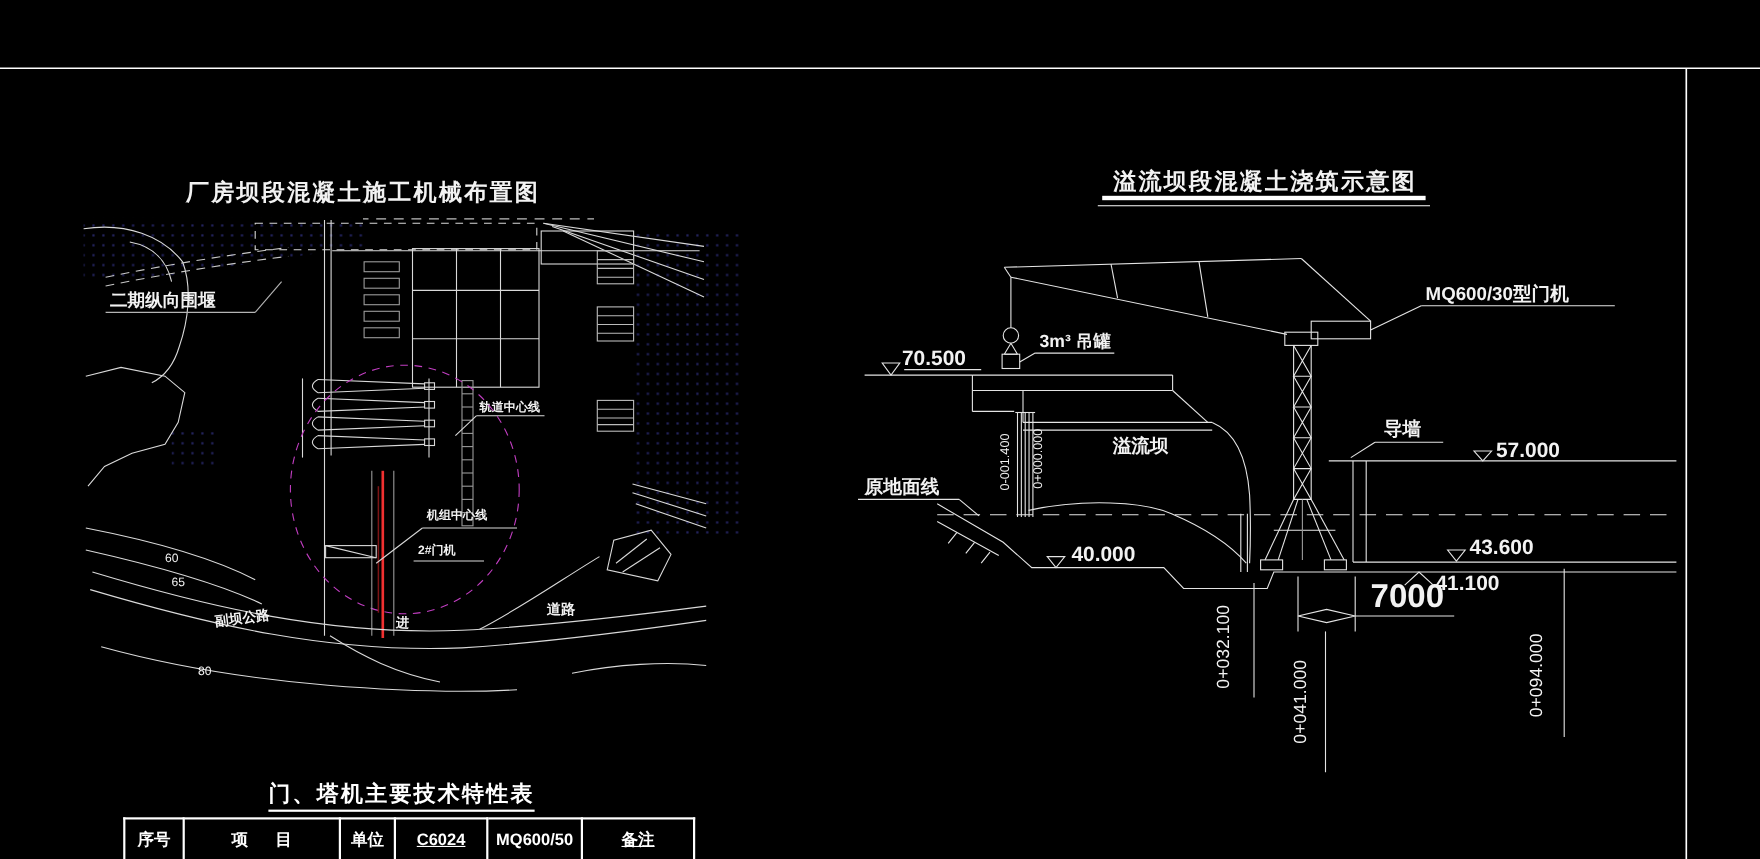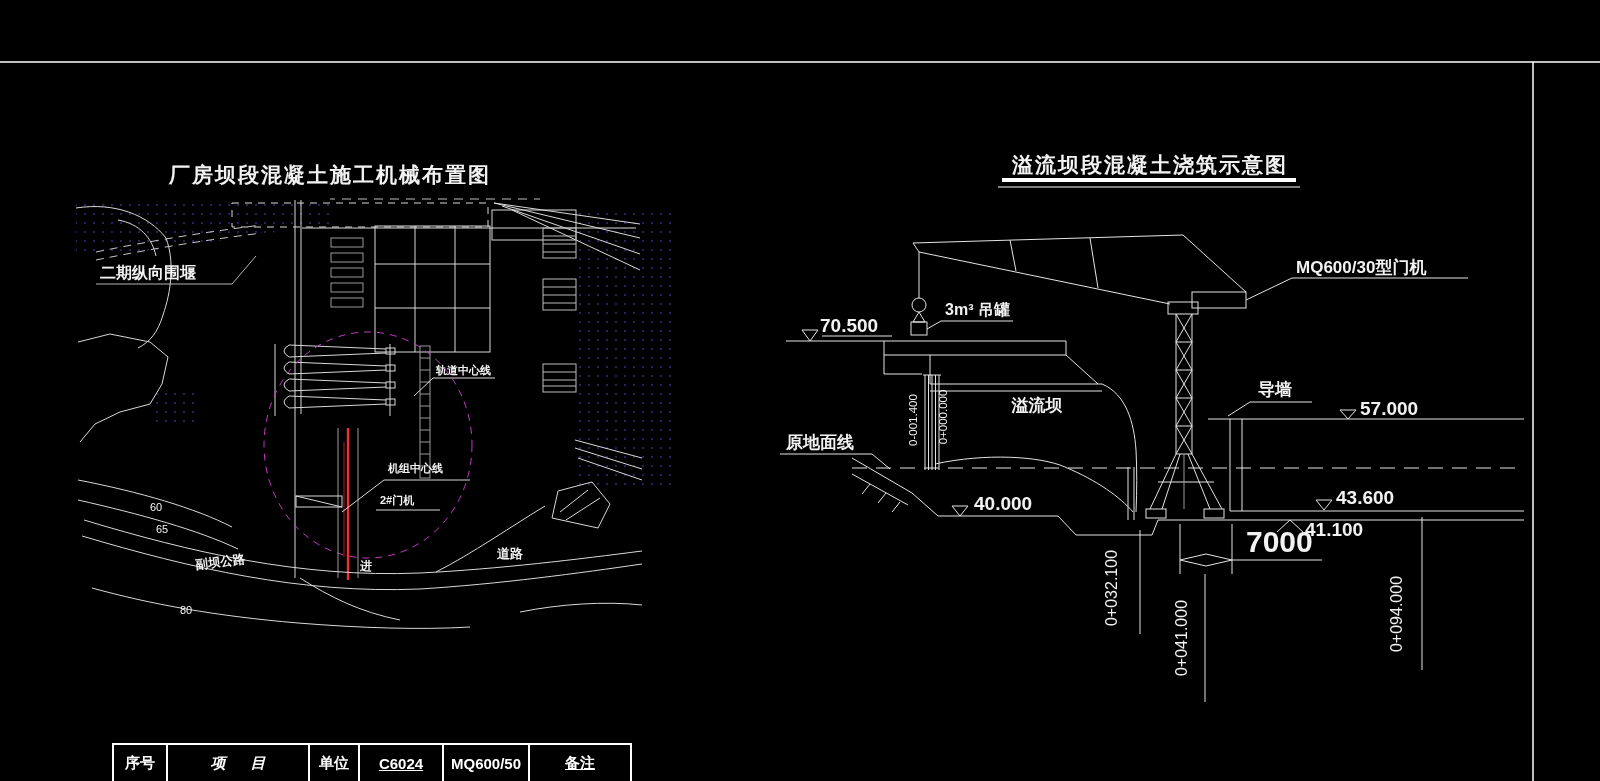--- a/index.html
+++ b/index.html
@@ -5,21 +5,21 @@
   html,body{margin:0;padding:0;background:#000;}
   .stage{position:relative;width:1600px;height:781px;background:#000;overflow:hidden;
          font-family:"Liberation Sans","DejaVu Sans",sans-serif;margin-top:12px;}
   .stage svg{position:absolute;left:0;top:0;}
   svg text{fill:#f2f2f2;}
   .spec-table{position:absolute;left:112px;top:731px;border-collapse:collapse;background:#000;}
   .spec-table th,.spec-table td{border:2px solid #fff;color:#fff;background:#000;
       font-weight:bold;text-align:center;padding:0 6px;white-space:pre;}
   .spec-table th{height:36px;font-size:15px;}
   .spec-table td{height:40px;}
-  .col-idx{width:40px;} .col-item{width:128px;font-style:italic;} .col-unit{width:36px;}
+  .col-idx{width:40px;} .col-item{width:128px;} .col-unit{width:36px;}
   .col-c6024{width:70px;text-decoration:underline;} .col-mq{width:72px;font-size:13px;} .col-note{width:88px;text-decoration:underline;}
   .tbl-title{position:absolute;left:200px;top:696px;width:330px;text-align:center;color:#fff;}
   .tbl-title span{font-size:20px;font-weight:bold;letter-spacing:2px;
       border-bottom:2px solid #fff;padding-bottom:3px;}
 </style>
 </head>
 <body>
 
 <div class="stage">
 
@@ -288,20 +288,23 @@
 
     <line x1="1140" y1="518" x2="1140" y2="622"></line>
     <text x="1117" y="576" font-size="16" stroke="none" text-anchor="middle" transform="rotate(-90 1117 576)">0+032.100</text>
     <line x1="1205" y1="562" x2="1205" y2="690"></line>
     <text x="1187" y="626" font-size="16" stroke="none" text-anchor="middle" transform="rotate(-90 1187 626)">0+041.000</text>
     <line x1="1422" y1="505" x2="1422" y2="658"></line>
     <text x="1402" y="602" font-size="16" stroke="none" text-anchor="middle" transform="rotate(-90 1402 602)">0+094.000</text>
   </g>
 </svg>
 
+<div class="tbl-title">
+  <span>门、塔机主要技术特性表</span>
+</div>
 <table class="spec-table">
   <tbody>
         <tr>
     <th class="col-idx">序号</th>
     <th class="col-item">项      目</th>
     <th class="col-unit">单位</th>
     <th class="col-c6024">C6024</th>
     <th class="col-mq">MQ600/50</th>
     <th class="col-note">备注</th>
   </tr>

